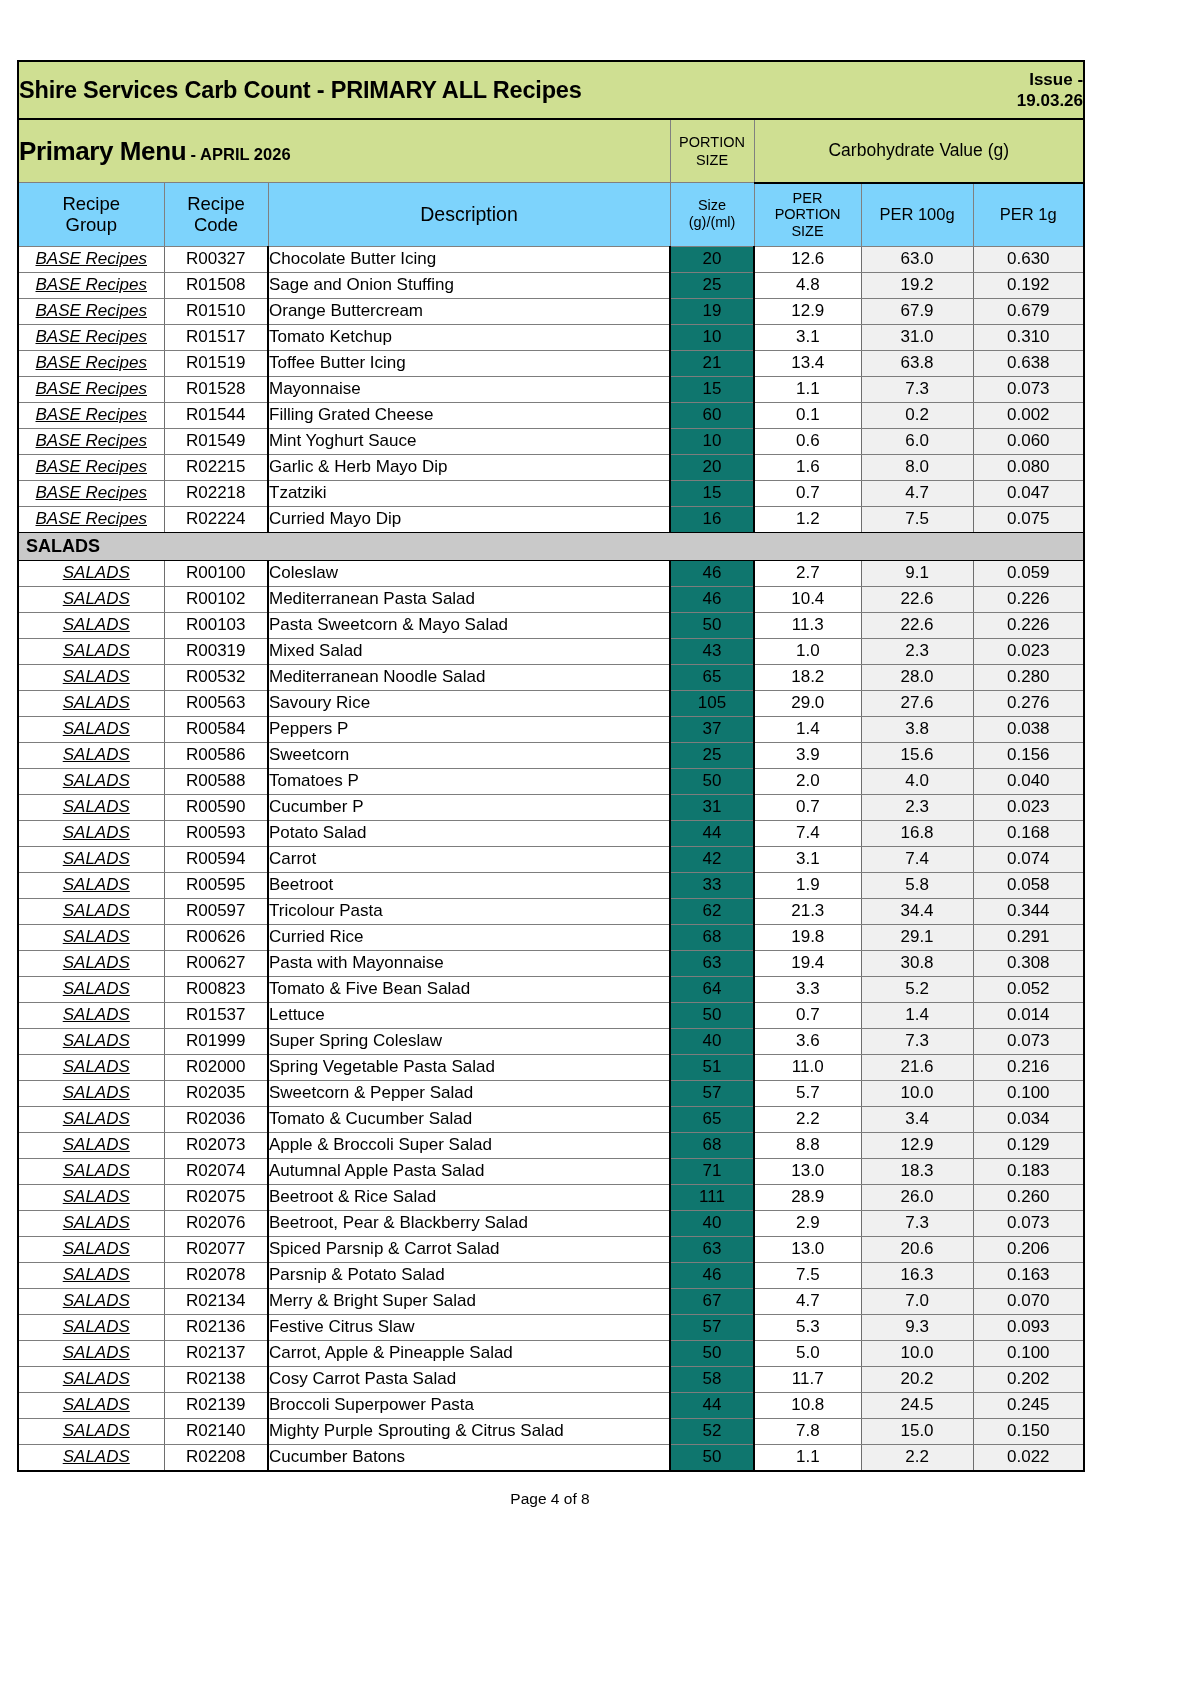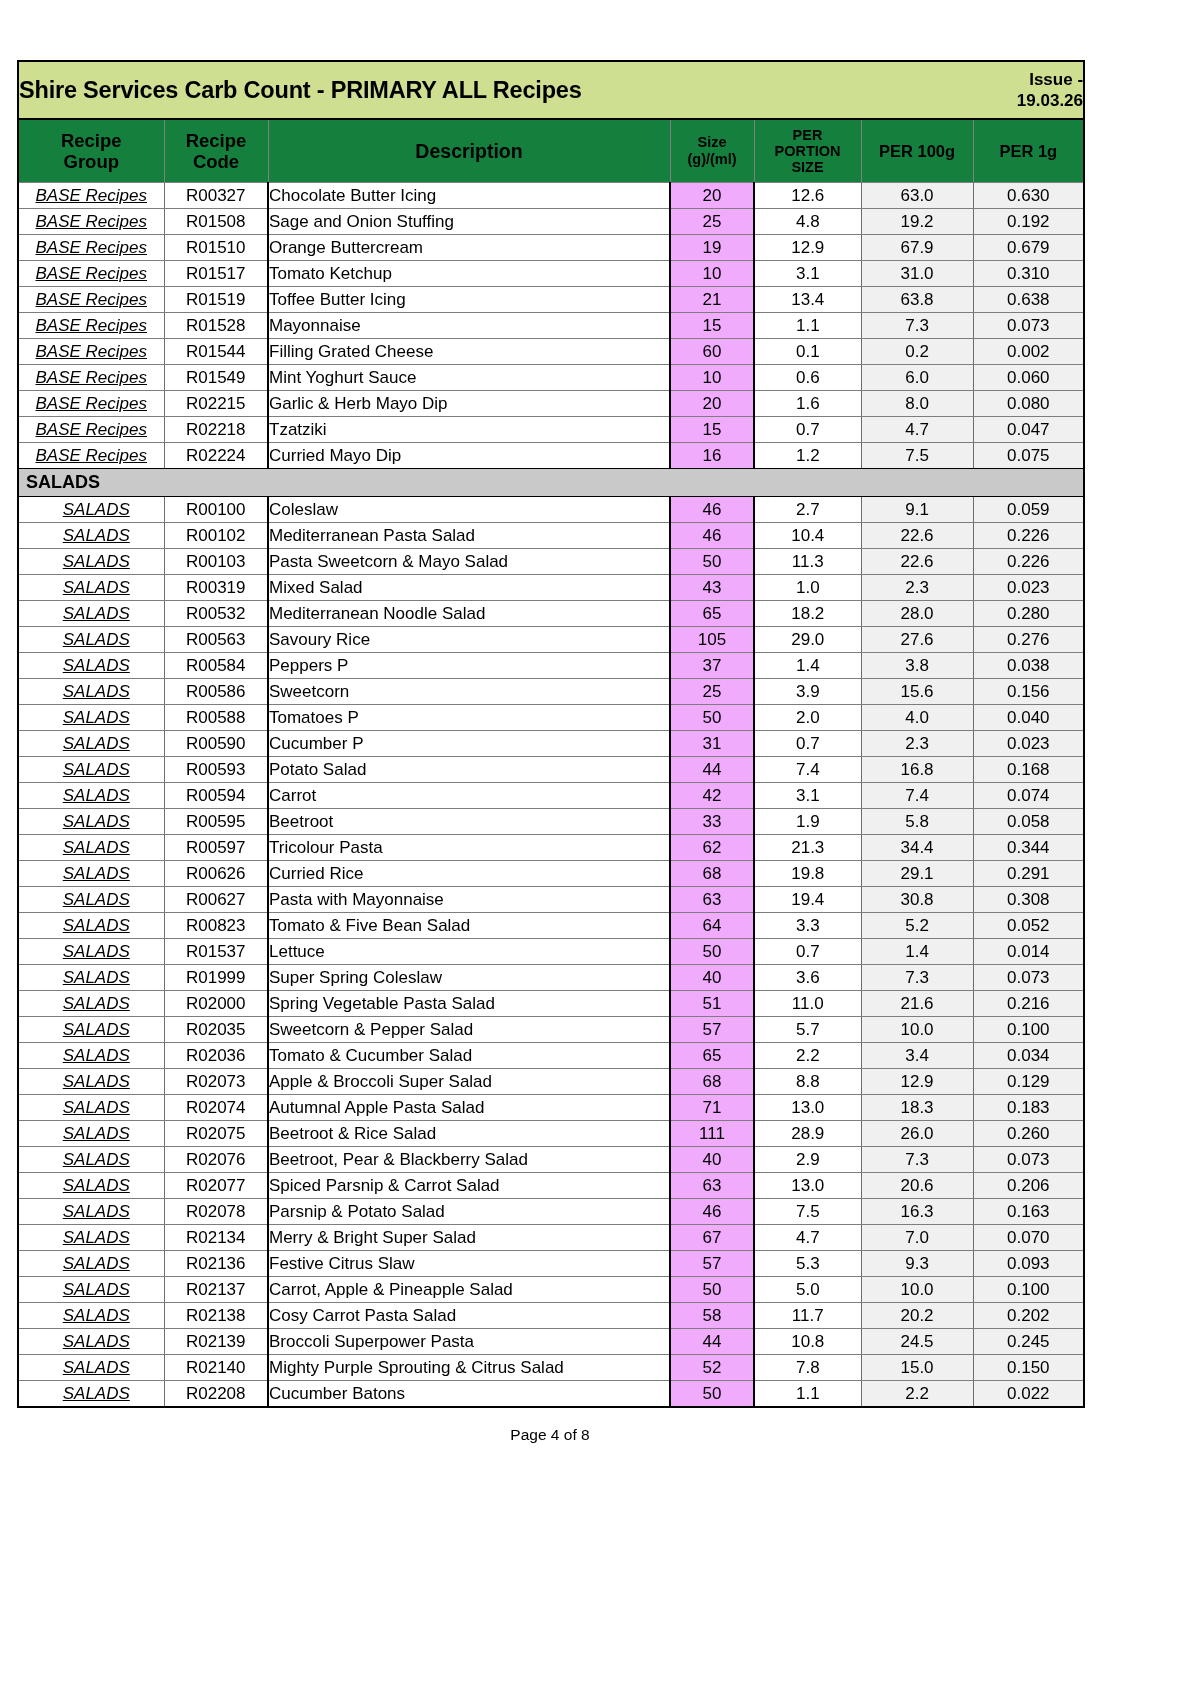--- a/index.html
+++ b/index.html
@@ -85,23 +85,23 @@
     line-height: 1.25;
     border-right: 1.2px solid #808080 !important;
   }
   .carbval-cell {
     font-size: 17.5px;
     text-align: center;
     border-bottom: 2.2px solid #000 !important;
   }
   
   .colhdr td {
-    background: #15803d;
-    text-align: center;
-    font-weight: bold;
+    background: #7dd3fc;
+    text-align: center;
+    font-weight: normal;
     height: 62px;
     border-top: 1.6px solid #6b6b6b;
     margin-top: 32px;
   }
   .ch-big { font-size: 18.5px; line-height: 1.15; }
   .ch-desc { font-size: 19.5px; }
   .ch-size { font-size: 14.5px; line-height: 1.2; }
   .ch-small { font-size: 14.5px; line-height: 1.12; }
   .ch-bold100 { font-size: 16.5px; }
   .ch-p1 { font-size: 16.5px; }
@@ -129,21 +129,21 @@
     border-right: 2.2px solid #000 !important;
   }
   td.desc {
     text-align: left;
     padding-left: 6px;
     background: #ffffff;
     border-right: 2.2px solid #000 !important;
   }
   td.size {
     text-align: center;
-    background: #f0abfc;
+    background: #0f766e;
     border-right: 2.2px solid #000 !important;
   }
   td.pps {
     text-align: center;
     background: #ffffff;
   }
   td.p100 {
     text-align: center;
     background: #f0f0f0;
   }
@@ -193,20 +193,31 @@
     <tbody>
 
       <tr>
         <td class="hdr-band title-cell" colspan="4">Shire Services Carb Count - PRIMARY ALL Recipes</td>
         <td class="hdr-band issue-cell" colspan="3">
           <div>Issue -</div>
           <div>19.03.26</div>
         </td>
       </tr>
 
+      <tr>
+        <td class="hdr-band menu-cell" colspan="3">
+          <span class="menu-main">Primary Menu</span>
+          <span class="menu-sub">- APRIL 2026</span>
+        </td>
+        <td class="hdr-band portion-cell" rowspan="1">
+          <div>PORTION</div>
+          <div>SIZE</div>
+        </td>
+        <td class="hdr-band carbval-cell" colspan="3">Carbohydrate Value (g)</td>
+      </tr>
 
       <tr class="colhdr">
         <td class="ch-big">
           <div>Recipe</div>
           <div>Group</div>
         </td>
         <td class="ch-big">
           <div>Recipe</div>
           <div>Code</div>
         </td>

